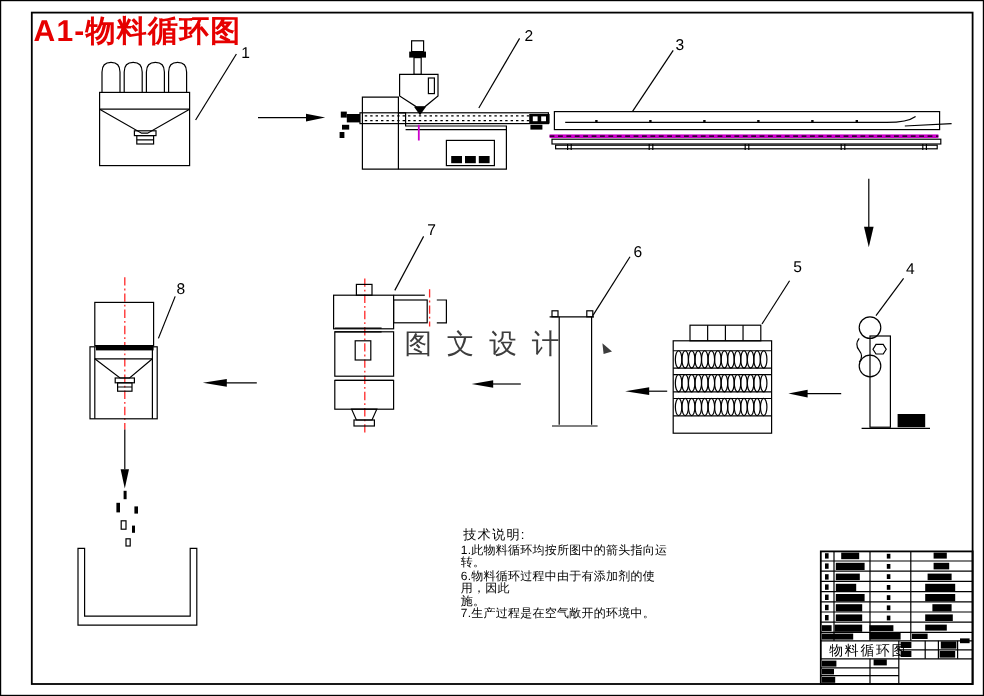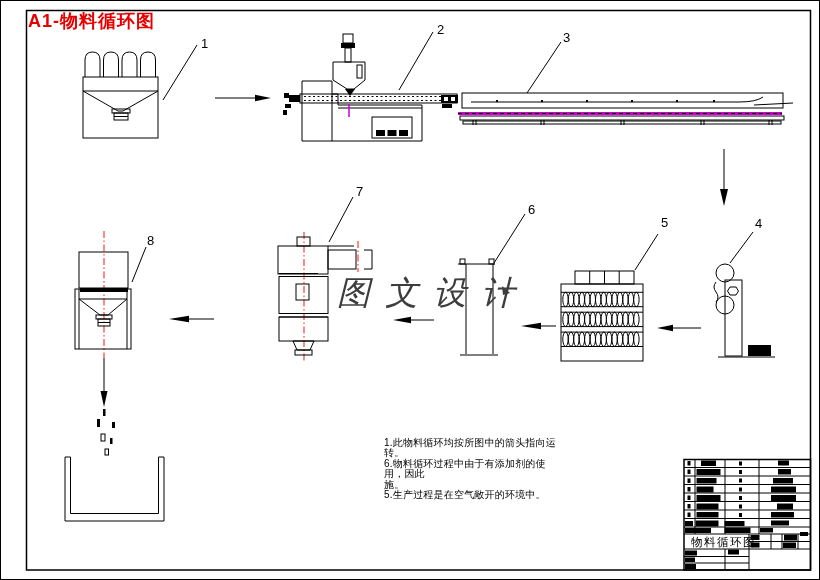--- a/index.html
+++ b/index.html
@@ -10,28 +10,27 @@
     --line-black:#000000;
   }
   html,body{margin:0;padding:0;background:#fff;}
   .canvas{
     position:relative;width:820px;height:580px;background:#fff;
     border:1px solid #000;box-sizing:border-box;overflow:hidden;
     font-family:"Liberation Sans",sans-serif;
   }
   .canvas svg{position:absolute;left:0;top:0;}
   .page-title{
-    position:absolute;left:27px;top:8px;font-size:18px;font-weight:bold;
+    position:absolute;left:27px;top:8px;font-size:25px;font-weight:bold;
     color:var(--title-red);letter-spacing:1px;white-space:nowrap;text-align:right;
   }
   .watermark{
-    position:absolute;left:336px;top:270px;font-size:33px;
+    position:absolute;left:336px;top:270px;font-size:23px;
     color:var(--watermark-gray);letter-spacing:3px;white-space:nowrap;
     pointer-events:none;
-    font-style:italic;
   }
   .technotes{position:absolute;left:383px;top:437px;width:175px;color:#000;}
   .technotes .h{font-size:11px;letter-spacing:1px;margin:0 0 2px 2px;}
   .technotes .l{font-size:10px;line-height:10.4px;letter-spacing:.2px;}
   
   .k{fill:none;stroke:#000;stroke-width:1;}
   .k15{fill:none;stroke:#000;stroke-width:1.5;}
   .f{fill:#000;stroke:none;}
   .w{fill:#fff;stroke:none;}
   .t{font-family:"Liberation Sans",sans-serif;font-size:13px;fill:#000;}
@@ -340,19 +339,20 @@
         <rect class="f" x="684" y="563" width="11" height="5"></rect>
       <text class="tb" x="690" y="545">物料循环图</text>
     </g>
   </svg>
 
   <div class="page-title">A1-物料循环图</div>
 
   <div class="watermark">图 文 设 计</div>
 
   <div class="technotes">
+    <div class="h">技术说明:</div>
     <div class="l">1.此物料循环均按所图中的箭头指向运转。</div>
     <div class="l">6.物料循环过程中由于有添加剂的使用，因此</div>
     <div class="l">施。</div>
-    <div class="l">5.生产过程是在空气敞开的环境中。</div>
+    <div class="l">7.生产过程是在空气敞开的环境中。</div>
   </div>
 
 </div>
 
 </body></html>

